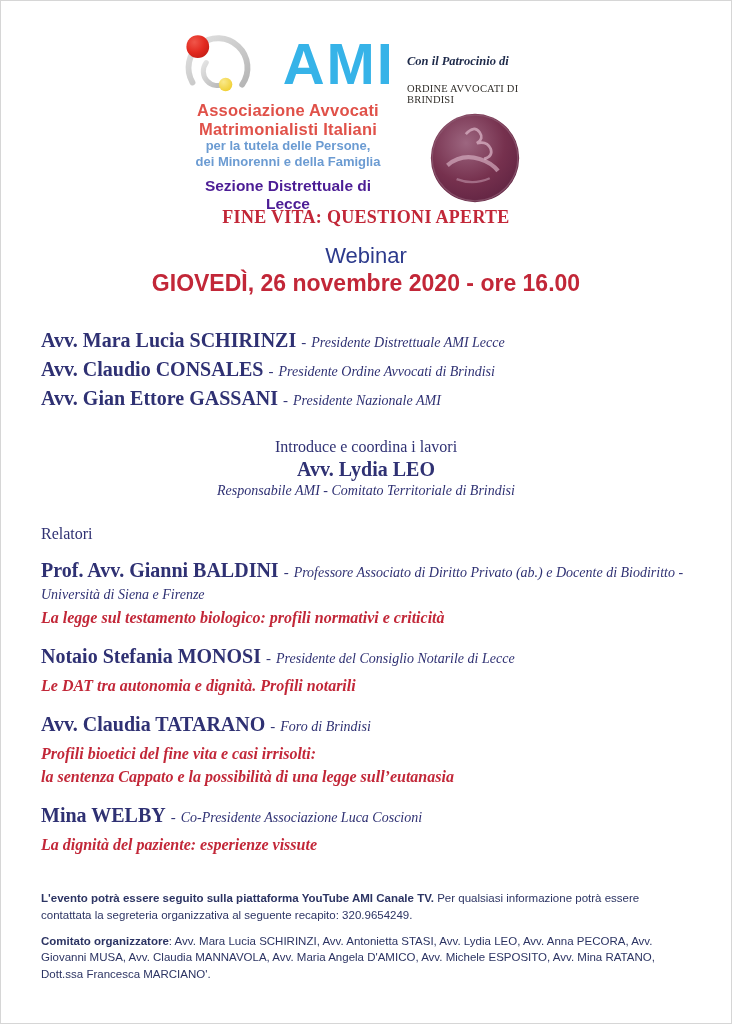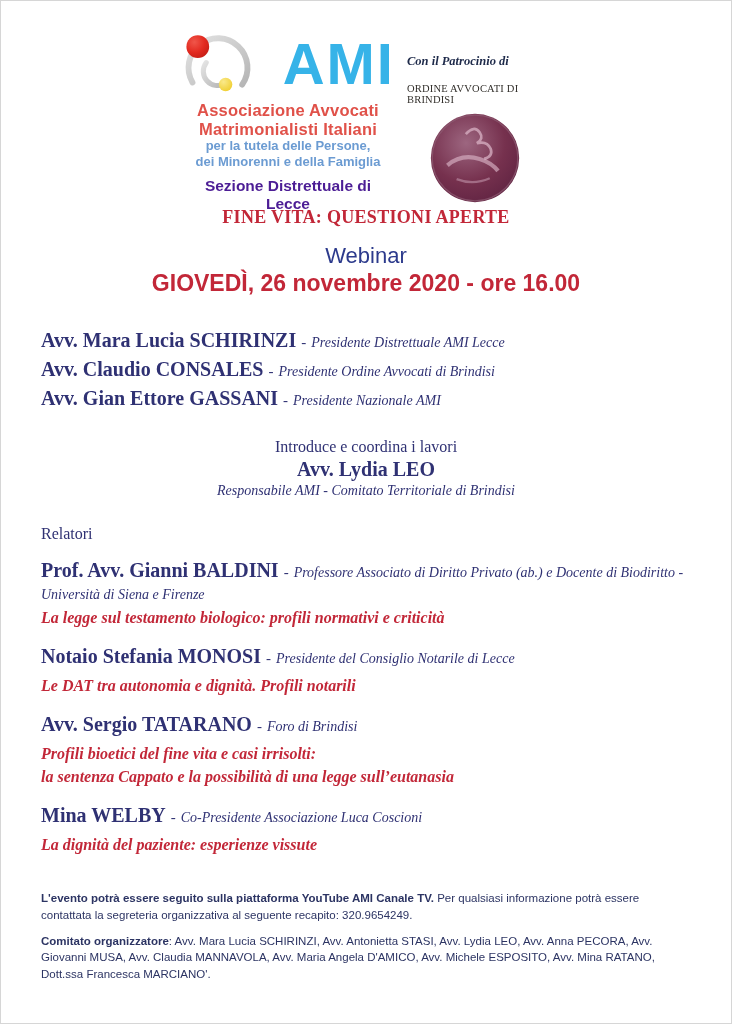--- a/index.html
+++ b/index.html
@@ -155,21 +155,21 @@
 
       <div class="sp-item">
         <div class="sp-line">
           <span class="sp-name">Notaio Stefania MONOSI</span><span class="dash">-</span><span class="sp-role">Presidente del Consiglio Notarile di Lecce</span>
         </div>
         <div class="sp-topic">Le DAT tra autonomia e dignità. Profili notarili</div>
       </div>
 
       <div class="sp-item">
         <div class="sp-line">
-          <span class="sp-name">Avv. Sergio TATARANO</span><span class="dash">-</span><span class="sp-role">Foro di Brindisi</span>
+          <span class="sp-name">Avv. Claudia TATARANO</span><span class="dash">-</span><span class="sp-role">Foro di Brindisi</span>
         </div>
         <div class="sp-topic">Profili bioetici del fine vita e casi irrisolti:</div>
         <div class="sp-topic" style="margin-top:0;">la sentenza Cappato e la possibilità di una legge sull’eutanasia</div>
       </div>
 
       <div class="sp-item">
         <div class="sp-line">
           <span class="sp-name">Mina WELBY</span><span class="dash">-</span><span class="sp-role">Co-Presidente Associazione Luca Coscioni</span>
         </div>
         <div class="sp-topic">La dignità del paziente: esperienze vissute</div>

